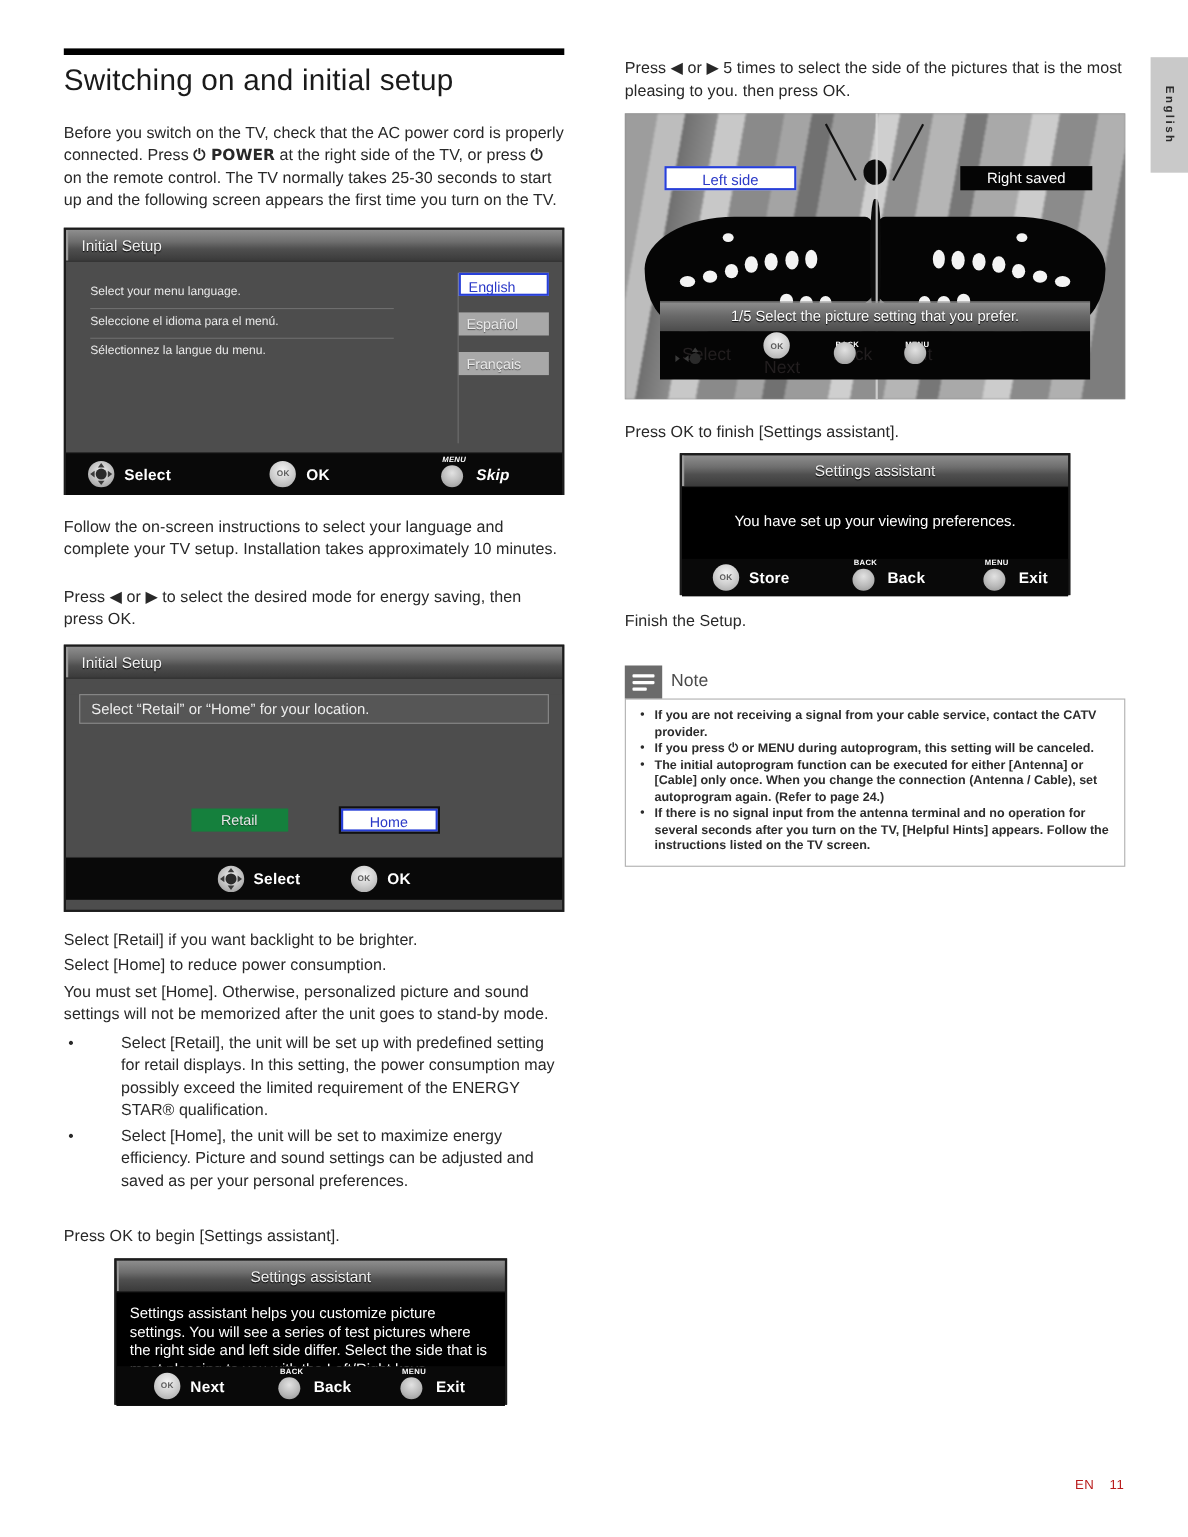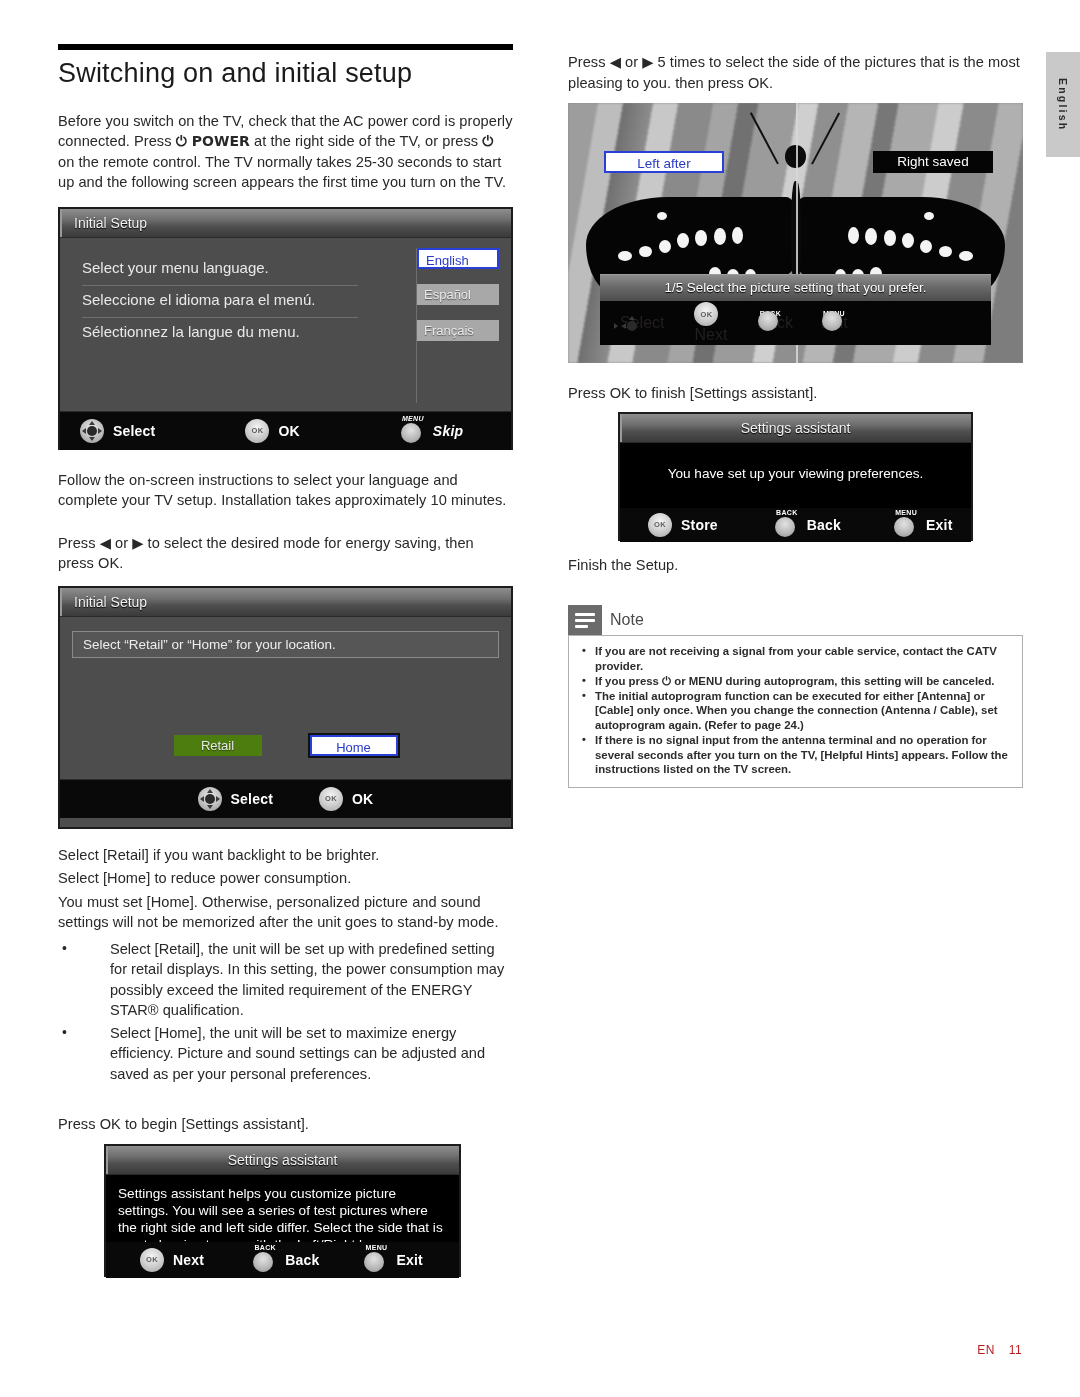--- a/index.html
+++ b/index.html
@@ -85,21 +85,21 @@
     background:radial-gradient(circle at 50% 35%,#e2e2e2 0%,#b9b9b9 55%,#8f8f8f 100%);
   }
   .key-round .tag{
     position:absolute;left:0;top:-4px;width:26px;text-align:center;color:#fff;
     font-size:7px;font-weight:700;letter-spacing:0.3px;
   }
 
   
   .lang-left{padding:16px 0 0 22px;width:300px;}
   .lang-row{
-    color:#e9e9e9;font-size:15px;padding:5px 0 9px 0;border-bottom:1px solid #6e6e6e;
+    color:#e9e9e9;font-size:11px;padding:5px 0 9px 0;border-bottom:1px solid #6e6e6e;
     width:276px;
   }
   .lang-row.last{border-bottom:none;}
   .lang-col{
     position:absolute;right:12px;top:10px;width:82px;
     border-left:1px solid #6e6e6e;padding-left:0;
   }
   .lang-btn{
     height:21px;line-height:21px;font-size:13px;text-align:left;padding-left:7px;
     margin-bottom:15px;color:#eaeaea;background:#a8a8a8;box-sizing:border-box;
@@ -111,21 +111,21 @@
   }
 
   
   .loc-banner{
     margin:14px 12px 0 12px;border:1px solid #8a8a8a;background:#565656;
     color:#ededed;font-size:13.5px;padding:5px 10px;
   }
   .loc-btns{display:flex;justify-content:center;gap:48px;margin-top:77px;}
   .loc-btn{
     width:88px;height:21px;line-height:21px;text-align:center;font-size:13px;
-    background:#4d7c0f;color:#e8e8e8;text-shadow:0 1px 1px rgba(0,0,0,.45);
+    background:#15803d;color:#e8e8e8;text-shadow:0 1px 1px rgba(0,0,0,.45);
     box-sizing:border-box;
   }
   .loc-btn.sel{
     background:#fff;color:#2b39c7;border:2px solid #2840d8;outline:2px solid #111;
     text-shadow:none;
   }
 
   
   .sa{border:2px solid #1c1c1c;box-sizing:border-box;background:#000;}
   .sa-body{background:#000;color:#fff;}
@@ -382,21 +382,21 @@
       <div class="spot" style="right:28%;top:49%;width:12px;height:16px;"></div>
       <div class="spot" style="right:32%;top:48%;width:12px;height:17px;"></div>
       <div class="spot" style="right:36%;top:47.5%;width:11px;height:17px;"></div>
       <div class="spot" style="right:19.5%;top:42%;width:10px;height:8px;"></div>
       <div class="spot" style="right:31%;top:63%;width:12px;height:13px;"></div>
       <div class="spot" style="right:35%;top:64%;width:12px;height:13px;"></div>
       <div class="spot" style="right:39%;top:64%;width:11px;height:13px;"></div>
 
       <div class="centerline"></div>
 
-      <div class="side-label left">Left after</div>
+      <div class="side-label left">Left side</div>
       <div class="side-label right">Right saved</div>
 
       <div class="pic-caption">1/5 Select the picture setting that you prefer.</div>
 
       <div class="pic-bar">
         <div class="item" style="margin-left:20px;">
           <span class="key-nav"><i class="ar up"></i><i class="ar dn"></i><i class="ar lf"></i><i class="ar rt"></i></span>
           <span class="lbl">Select</span>
         </div>
         <div class="item" style="margin-left:30px;">

